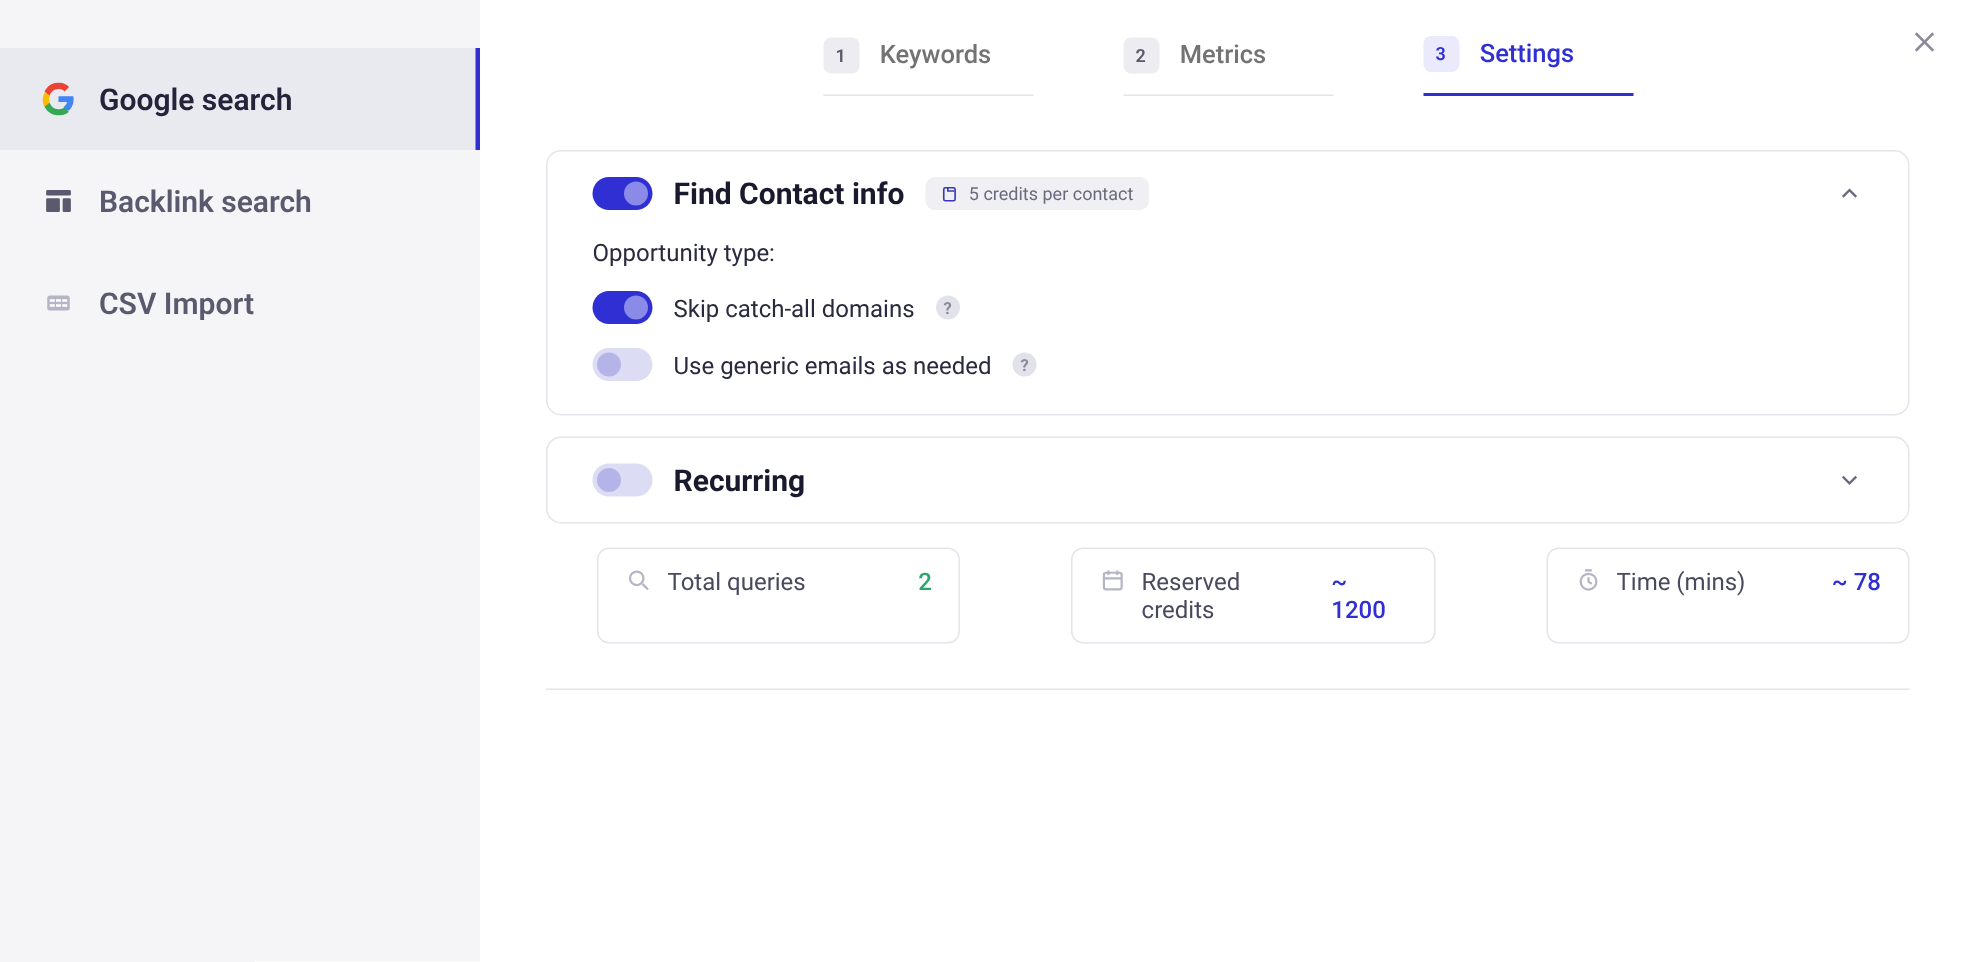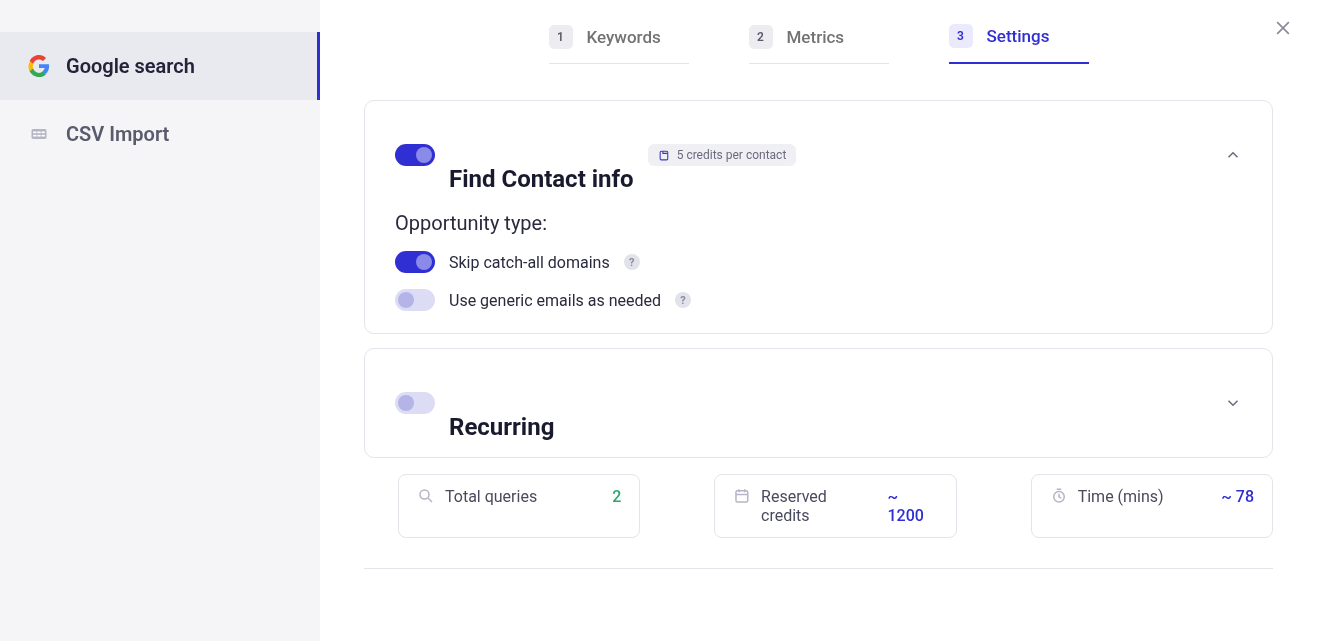--- a/index.html
+++ b/index.html
@@ -106,24 +106,23 @@
     background: #fff;
     margin-bottom: 14px;
   }
   .card-header {
     display: flex;
     align-items: center;
     padding: 16px 30px;
     gap: 14px;
   }
   .card-title {
-    font-size: 24px;
+    font-size: 20px;
     font-weight: 700;
     color: #1a1a2e;
-    margin-top: 48px;
   }
   .badge {
     display: inline-flex;
     align-items: center;
     gap: 6px;
     background: #f0f0f4;
     border-radius: 6px;
     padding: 4px 10px;
     font-size: 12px;
     color: #6a6a7e;
@@ -138,21 +137,21 @@
   .card-body {
     padding: 2px 30px 22px;
   }
   .row {
     display: flex;
     align-items: center;
     gap: 14px;
     margin-bottom: 16px;
   }
   .row:last-child { margin-bottom: 0; }
-  .row-label { font-size: 20px; color: #2a2a3e; }
+  .row-label { font-size: 16px; color: #2a2a3e; }
   .select {
     border: 1px solid #dcdce4;
     border-radius: 8px;
     padding: 10px 42px 10px 14px;
     font-size: 16px;
     color: #2a2a3e;
     position: relative;
     min-width: 180px;
     cursor: pointer;
     display: inline-flex;
@@ -271,20 +270,30 @@
       <svg viewBox="0 0 24 24" width="22" height="22">
           <path fill="#4285F4" d="M23 12.2c0-.8-.1-1.5-.2-2.2H12v4.2h6.2c-.3 1.4-1.1 2.6-2.3 3.4v2.8h3.7c2.2-2 3.4-5 3.4-8.2z"></path>
           <path fill="#34A853" d="M12 24c3.1 0 5.7-1 7.6-2.8l-3.7-2.8c-1 .7-2.4 1.1-3.9 1.1-3 0-5.5-2-6.4-4.7H1.8v2.9C3.7 21.3 7.5 24 12 24z"></path>
           <path fill="#FBBC05" d="M5.6 14.8c-.2-.7-.4-1.4-.4-2.2s.1-1.5.4-2.2V7.5H1.8C1 9.1.5 10.9.5 12.6s.5 3.5 1.3 5.1l3.8-2.9z"></path>
           <path fill="#EA4335" d="M12 4.8c1.7 0 3.2.6 4.4 1.7l3.3-3.3C17.7 1.3 15.1 0 12 0 7.5 0 3.7 2.7 1.8 6.6l3.8 2.9c.9-2.7 3.4-4.7 6.4-4.7z"></path>
         </svg>
     </span>
     <span>Google search</span>
   </div>
 
+  <div class="sidebar-item">
+    <span class="sidebar-icon">
+      <svg viewBox="0 0 24 24" width="22" height="22" fill="#5a5a6e">
+          <rect x="3" y="4" width="18" height="4" rx="1"></rect>
+          <rect x="3" y="10" width="10" height="10" rx="1"></rect>
+          <rect x="15" y="10" width="6" height="10" rx="1"></rect>
+        </svg>
+    </span>
+    <span>Backlink search</span>
+  </div>
 
 
   <div class="sidebar-item">
     <span class="sidebar-icon">
       <svg viewBox="0 0 24 24" width="20" height="20" fill="#b5b5c5">
           <rect x="3" y="6" width="18" height="12" rx="2"></rect>
           <rect x="5" y="9" width="4" height="2" fill="#fff"></rect>
           <rect x="10" y="9" width="4" height="2" fill="#fff"></rect>
           <rect x="15" y="9" width="4" height="2" fill="#fff"></rect>
           <rect x="5" y="13" width="4" height="2" fill="#fff"></rect>

